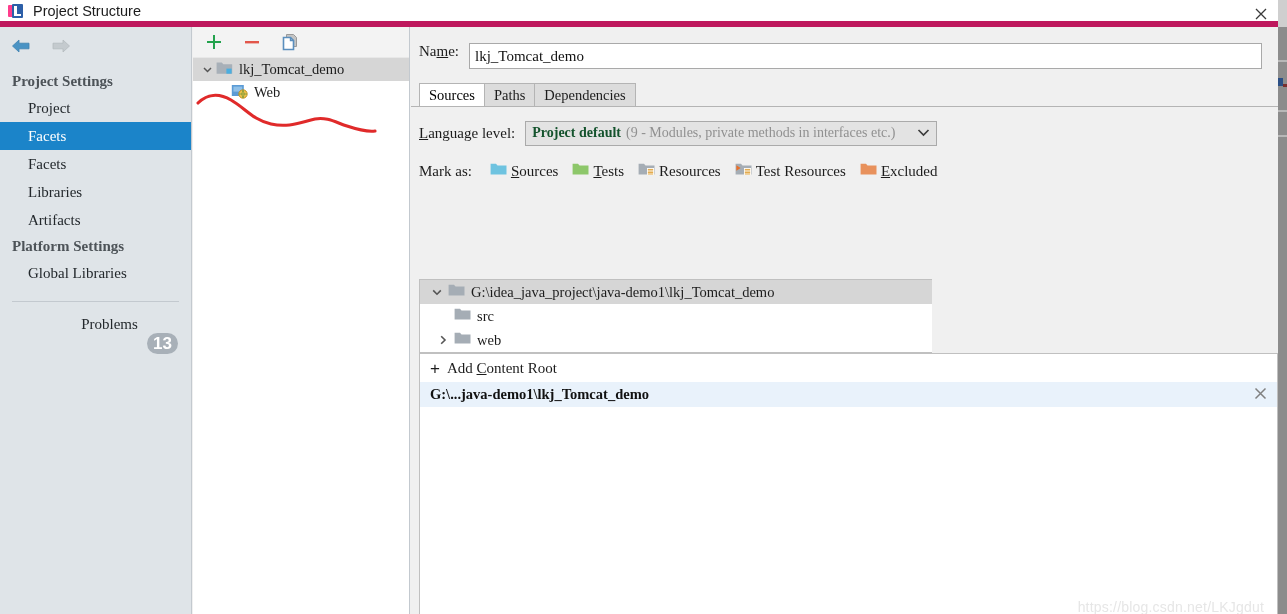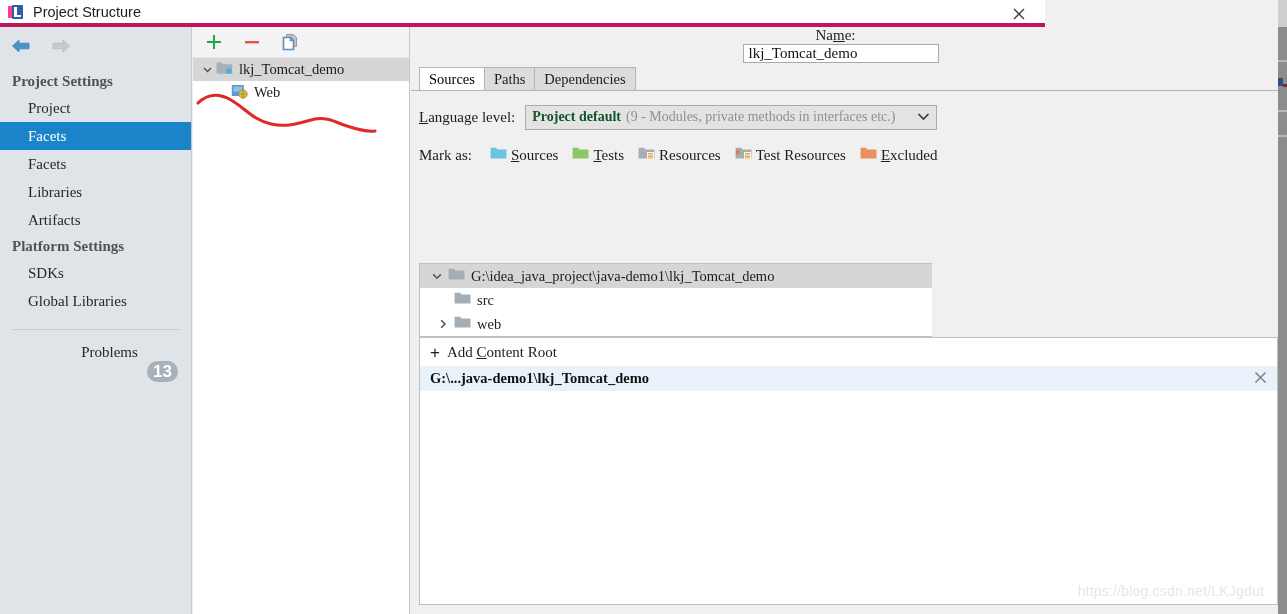--- a/index.html
+++ b/index.html
@@ -17,23 +17,23 @@
     position: relative;
     width: 1287px;
     height: 614px;
     background: #f0f0f0;
   }
 
   
   .titlebar {
     position: absolute;
     left: 0; top: 0;
-    width: 1045px; height: 27px;
+    width: 1287px; height: 27px;
     background: #ffffff;
-    border-bottom: 4px solid #be185d;
+    border-bottom: 6px solid #be185d;
     display: flex;
     align-items: center;
   }
   .tb-icon {
     margin-left: 8px;
     width: 16px; height: 16px;
     position: relative;
     flex: 0 0 auto;
   }
   .tb-icon .sq-pink { position:absolute; left:0; top:2px; width:7px; height:12px; background:#ff3d8c; border-radius:1px;}
@@ -173,25 +173,24 @@
   
   .main {
     position: absolute;
     left: 411px; top: 27px;
     width: 867px; height: 587px;
     background: #f0f0f0;
   }
 
   .name-row {
     display: flex;
-    align-items: center;
+    align-items: flex-start;
     height: 32px;
     padding: 0 16px 0 8px;
-    margin-top: 0;
-    flex-direction: column;
+    margin-top: 16px;
   }
   .name-label {
     font-size: 15px;
     color: #1c1c1c;
     margin-right: 10px;
     white-space: nowrap;
   }
   .name-label u { text-decoration: underline; }
   .name-input {
     flex: 1;
@@ -426,21 +425,20 @@
 
     <div class="sb-list">
       <div class="sb-group">Project Settings</div>
       <div class="sb-item">Project</div>
       <div class="sb-item selected">Facets</div>
       <div class="sb-item">Facets</div>
       <div class="sb-item">Libraries</div>
       <div class="sb-item">Artifacts</div>
 
       <div class="sb-group">Platform Settings</div>
-      <div class="sb-item">SDKs</div>
       <div class="sb-item">Global Libraries</div>
 
       <div class="sb-sep"></div>
 
       <div class="sb-problems">
         <span class="lbl">Problems</span>
         <span class="badge">13</span>
       </div>
     </div>
   </div>

